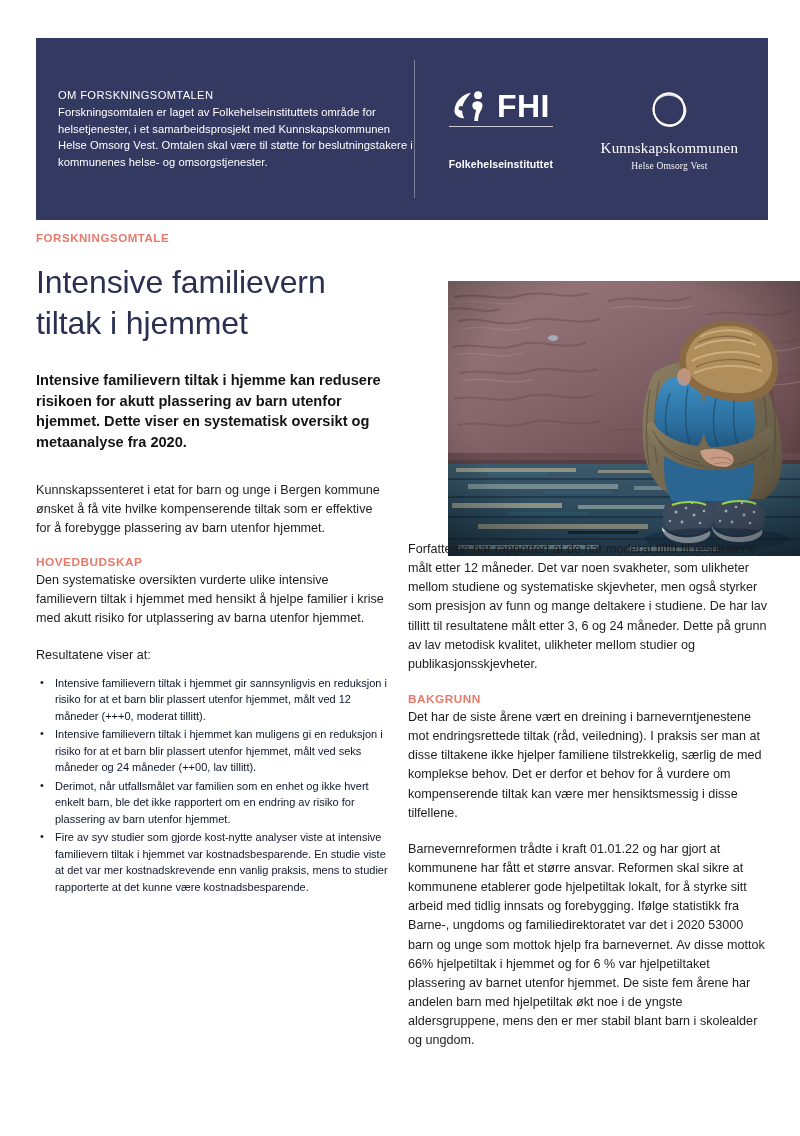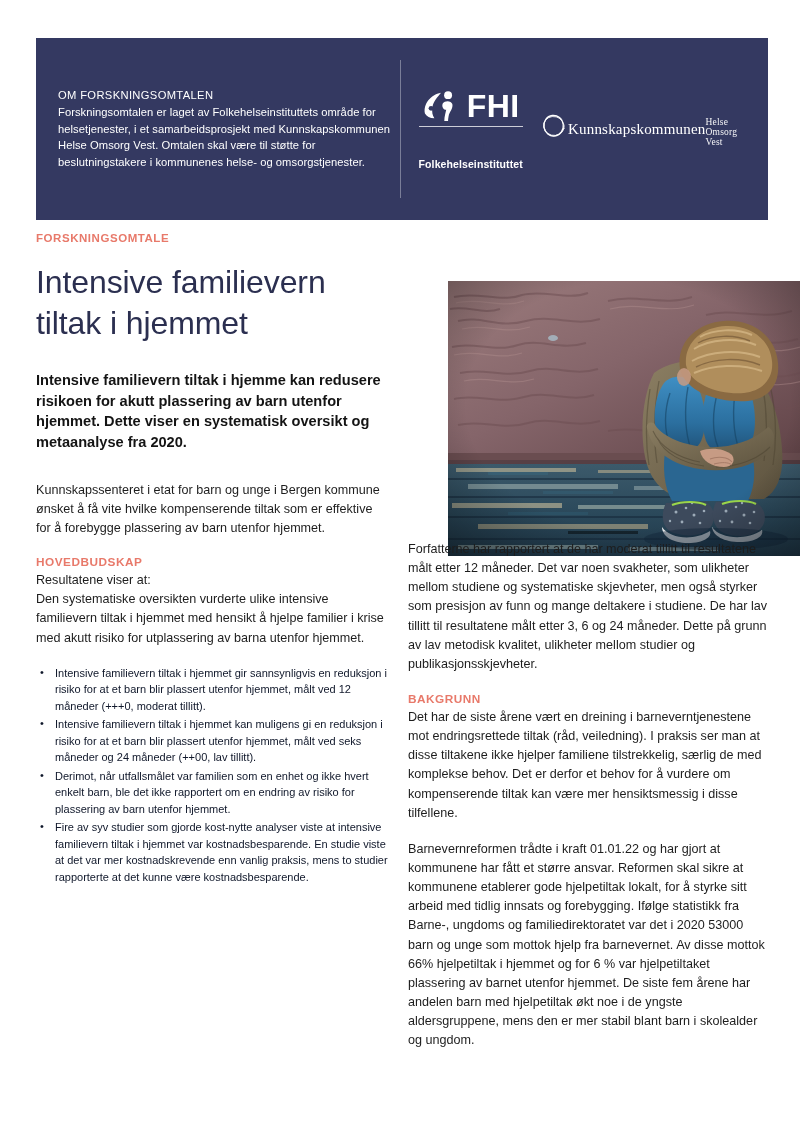--- a/index.html
+++ b/index.html
@@ -94,21 +94,21 @@
   .fhi-sub {
     font-size: 10.5px;
     font-weight: 700;
     letter-spacing: 0.1px;
     margin-top: 29px;
   }
 
   
   .kk-logo {
     display: flex;
-    flex-direction: row;
+    flex-direction: column;
     align-items: center;
     color: #ffffff;
   }
   .kk-mark {
     width: 46px;
     height: 46px;
     display: block;
     margin-bottom: 7px;
   }
   .kk-word {
@@ -464,23 +464,23 @@
 
     <p class="kicker">FORSKNINGSOMTALE</p>
 
     <h1 class="doc-title">Intensive familievern tiltak i hjemmet</h1>
 
     <p class="lede">Intensive familievern tiltak i hjemme kan redusere risikoen for akutt plassering av barn utenfor hjemmet. Dette viser en systematisk oversikt og metaanalyse fra 2020.</p>
 
     <p class="body-p">Kunnskapssenteret i etat for barn og unge i Bergen kommune ønsket å få vite hvilke kompenserende tiltak som er effektive for å forebygge plassering av barn utenfor hjemmet.</p>
 
     <p class="section-head">HOVEDBUDSKAP</p>
+    <p class="body-p tight">Den systematiske oversikten vurderte ulike intensive familievern tiltak i hjemmet med hensikt å hjelpe familier i krise med akutt risiko for utplassering av barna utenfor hjemmet.</p>
+
     <p class="body-p" style="margin-bottom:0">Resultatene viser at:</p>
-
-    <p class="body-p tight">Den systematiske oversikten vurderte ulike intensive familievern tiltak i hjemmet med hensikt å hjelpe familier i krise med akutt risiko for utplassering av barna utenfor hjemmet.</p>
 
     <ul class="bullets">
       <li>Intensive familievern tiltak i hjemmet gir sannsynligvis en reduksjon i risiko for at et barn blir plassert utenfor hjemmet, målt ved 12 måneder (+++0, moderat tillitt).</li>
       <li>Intensive familievern tiltak i hjemmet kan muligens gi en reduksjon i risiko for at et barn blir plassert utenfor hjemmet, målt ved seks måneder og 24 måneder (++00, lav tillitt).</li>
       <li>Derimot, når utfallsmålet var familien som en enhet og ikke hvert enkelt barn, ble det ikke rapportert om en endring av risiko for plassering av barn utenfor hjemmet.</li>
       <li>Fire av syv studier som gjorde kost-nytte analyser viste at intensive familievern tiltak i hjemmet var kostnadsbesparende. En studie viste at det var mer kostnadskrevende enn vanlig praksis, mens to studier rapporterte at det kunne være kostnadsbesparende.</li>
     </ul>
 
   </div>
 

